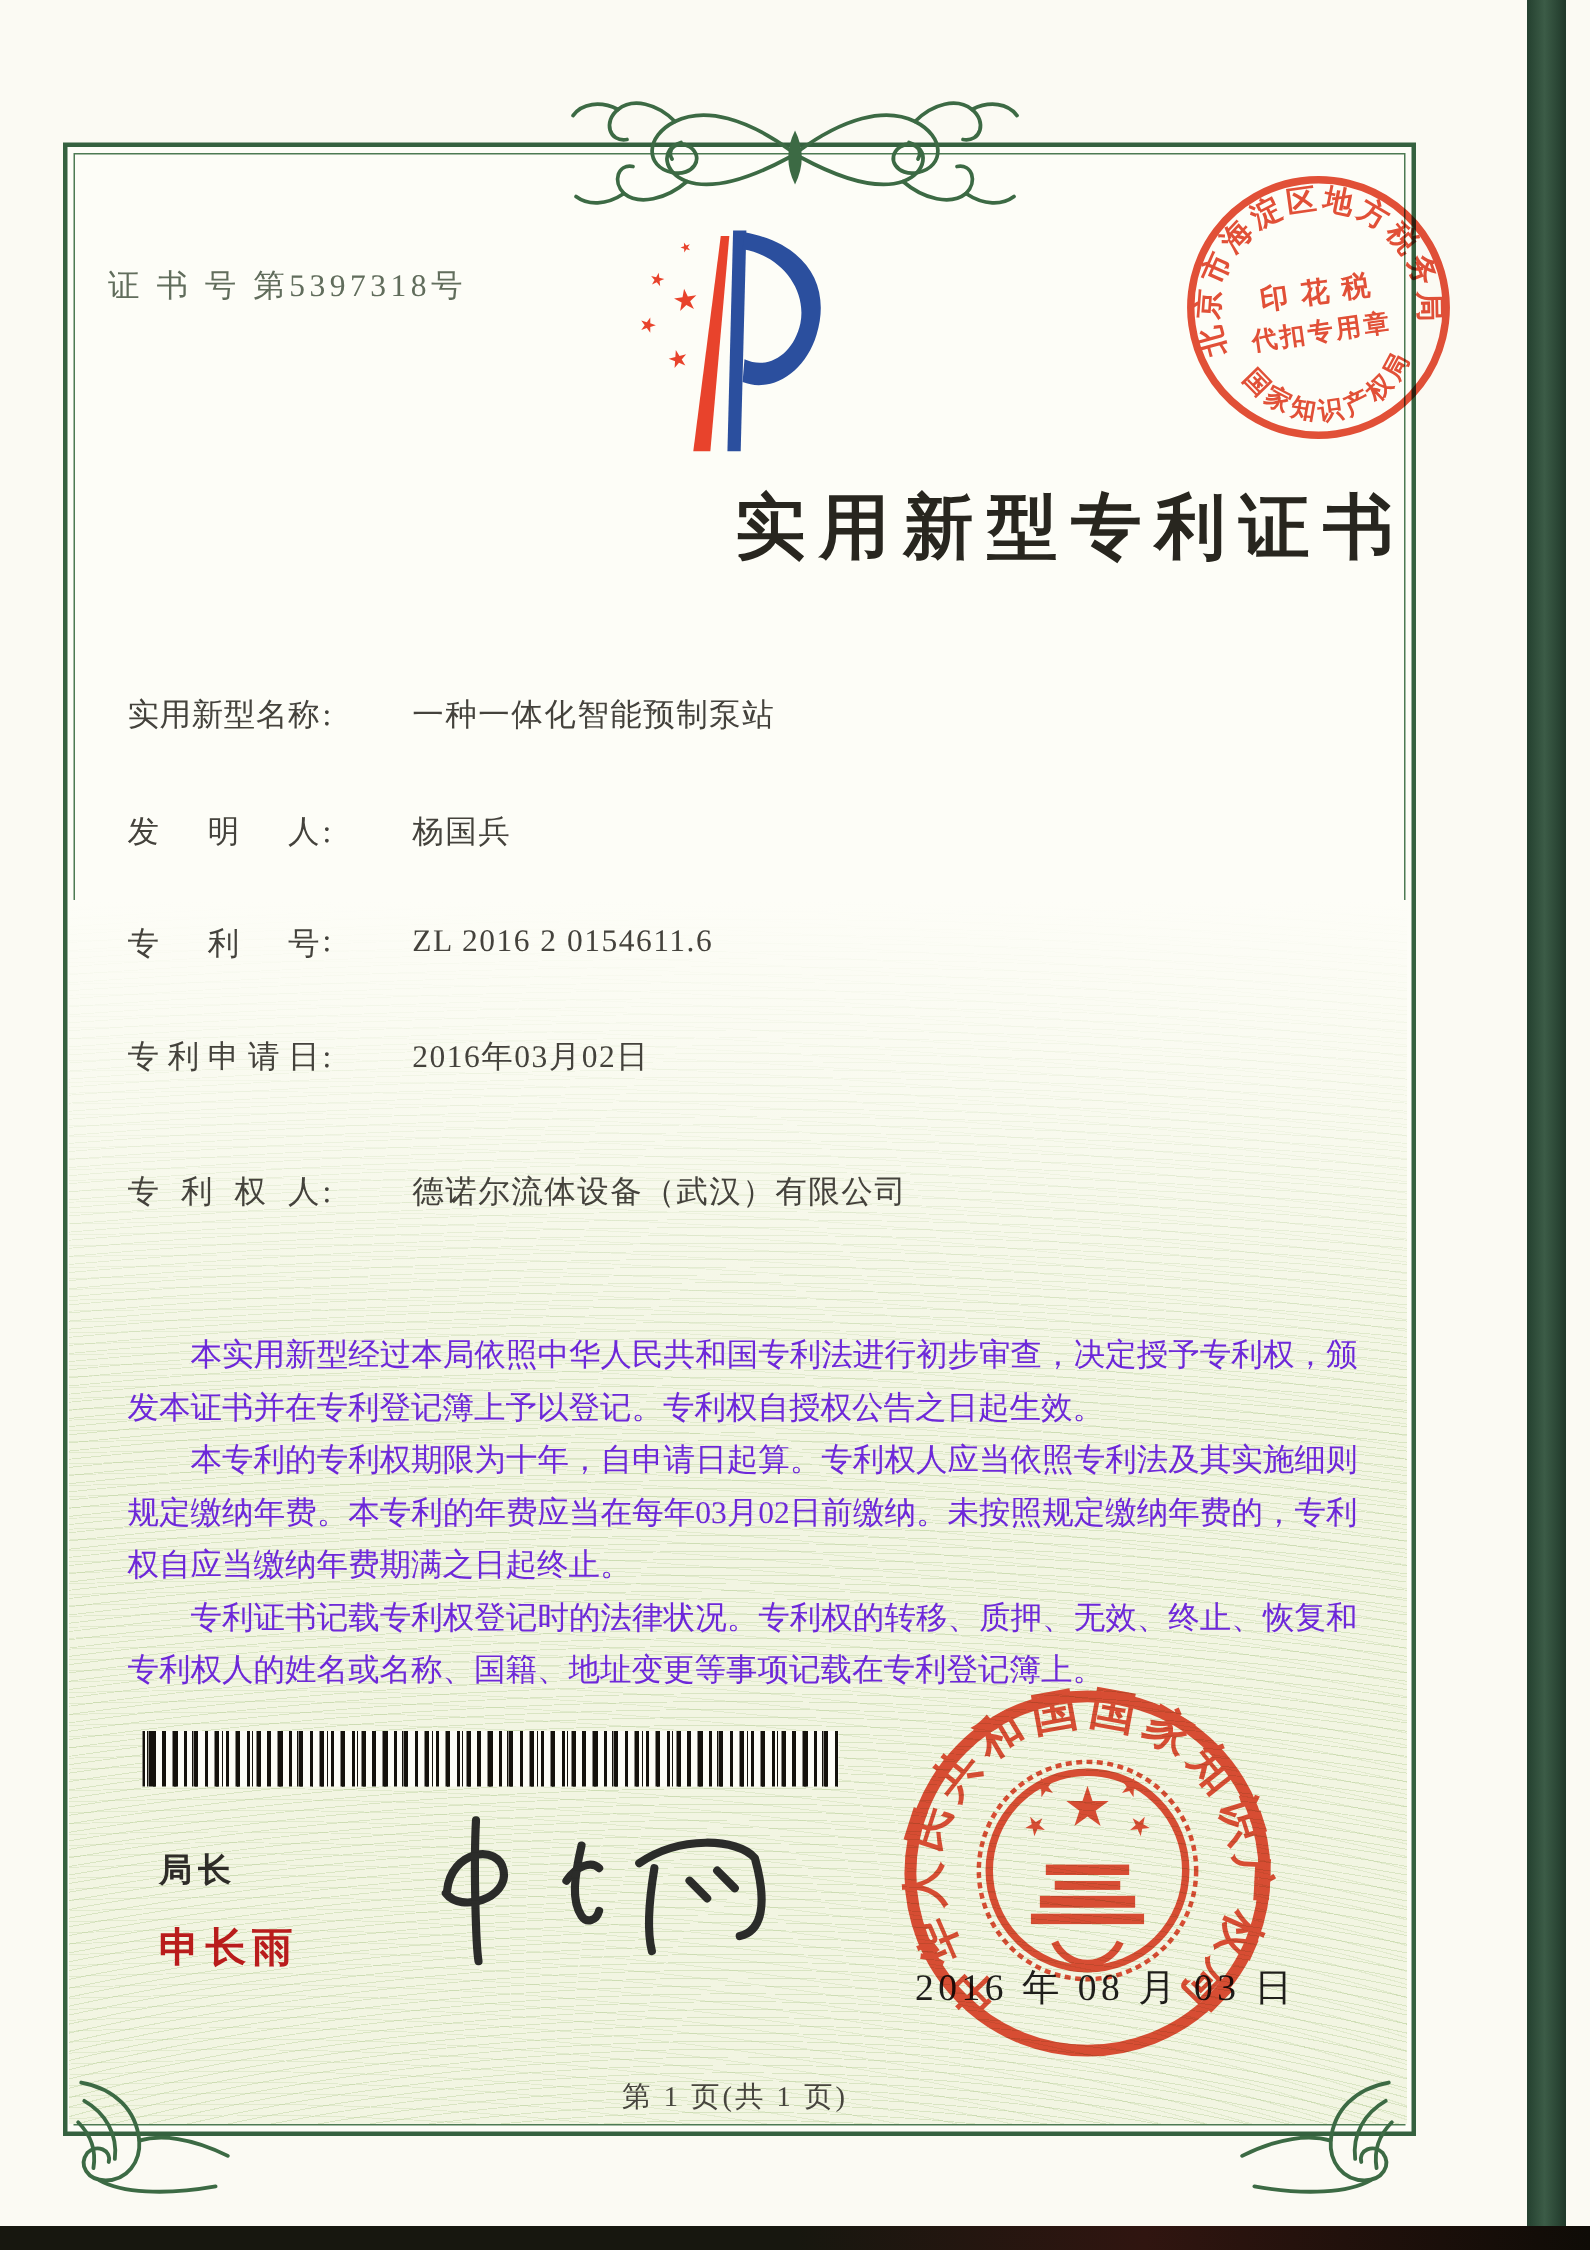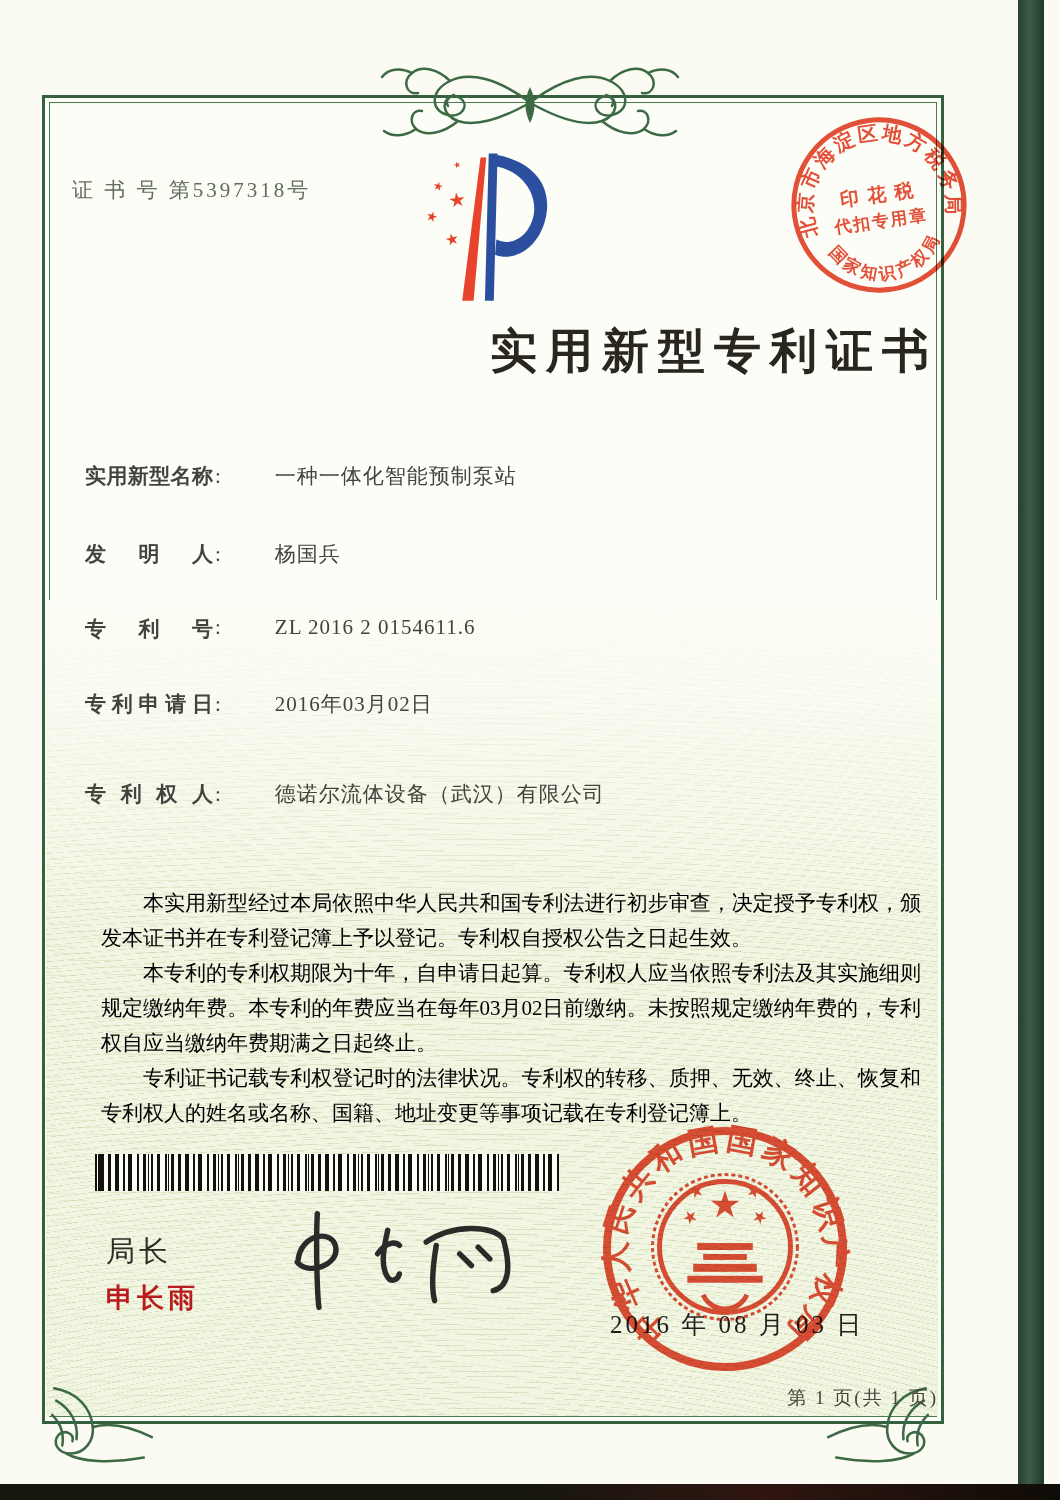--- a/index.html
+++ b/index.html
@@ -31,43 +31,43 @@
   .z{position:absolute; z-index:3;}
   
   .cert-no{left:72px; top:176px; font-size:21px; letter-spacing:3px; color:#616d5c;}
   .logo{left:402px; top:146px; width:176px; height:158px;}
   .tax-stamp{left:780px; top:106px; width:198px; height:198px; transform:rotate(-8deg);
     mix-blend-mode:multiply; opacity:.95;}
   .title{left:42px; top:320px; width:896px; text-align:right;
     font-size:47px; font-weight:700; letter-spacing:9px; color:#28261f;}
   
   .frow{left:85px; font-size:21px; color:#44423c; white-space:nowrap;}
-  .f-label{display:inline-block; width:128px; text-align:justify; text-align-last:justify; vertical-align:top;font-weight:bold;}
+  .f-label{display:inline-block; width:128px; text-align:justify; text-align-last:justify; vertical-align:top;}
   .f-colon{display:inline-block; margin:0 14px 0 2px;}
   .f-value{letter-spacing:1px;margin-left:40px;}
   .r0{top:462px}.r1{top:540px}.r2{top:615px}.r3{top:690px}.r4{top:780px}.r5{top:844px}
   
   .body-text{left:85px; top:886px; width:820px; font-size:21px; line-height:35px;
-    text-align:justify; color:#000000;margin-left:16px;}
+    text-align:justify; color:#6d28d9;}
   .body-text p{margin:0; text-indent:2em;}
   
   .barcode{left:95px; top:1154px; width:464px; height:37px; background-color:#fdfdf7;
     background-image:
       repeating-linear-gradient(90deg,#14110c 0 2px, rgba(0,0,0,0) 2px 7px),
       repeating-linear-gradient(90deg,#14110c 0 1px, rgba(0,0,0,0) 1px 10px),
       repeating-linear-gradient(90deg,#14110c 0 3px, rgba(0,0,0,0) 3px 14px);
     background-position:0 0,3px 0,6px 0;}
-  .director-title{left:106px; top:1232px; font-size:29px; color:#2e2c28; letter-spacing:4px;
-    font-family:"Liberation Sans","DejaVu Sans",sans-serif; font-weight:400;}
+  .director-title{left:106px; top:1232px; font-size:22px; color:#2e2c28; letter-spacing:4px;
+    font-family:"Liberation Sans","DejaVu Sans",sans-serif; font-weight:700;}
   .director-name{left:106px; top:1280px; font-size:27px; color:#b91c1c; letter-spacing:4px;
     font-family:"Liberation Sans","DejaVu Sans",sans-serif; font-weight:600;}
   .signature{left:252px; top:1192px; width:268px; height:132px;}
   .office-seal{left:596px; top:1120px; width:258px; height:258px; mix-blend-mode:multiply; opacity:.95;}
   .issue-date{left:610px; top:1308px; font-size:25px; letter-spacing:3px; color:#1f1e1b; z-index:2;}
-  .footer{left:42px; top:1385px; width:896px; text-align:right; font-size:19px; color:#47453e; letter-spacing:2px;}
+  .footer{left:42px; top:1385px; width:896px; text-align:center; font-size:19px; color:#47453e; letter-spacing:2px;}
   .ornament-top{left:330px; top:53px; width:400px; height:96px; z-index:2;}
   .corner-orn{width:112px; height:92px; z-index:2;}
   .corner-left{left:46px; top:1378px;}
   .corner-right{left:822px; top:1378px; transform:scale(-1,1);}
   svg{display:block;}
 </style>
 </head>
 <body>
 
 <div class="page">

